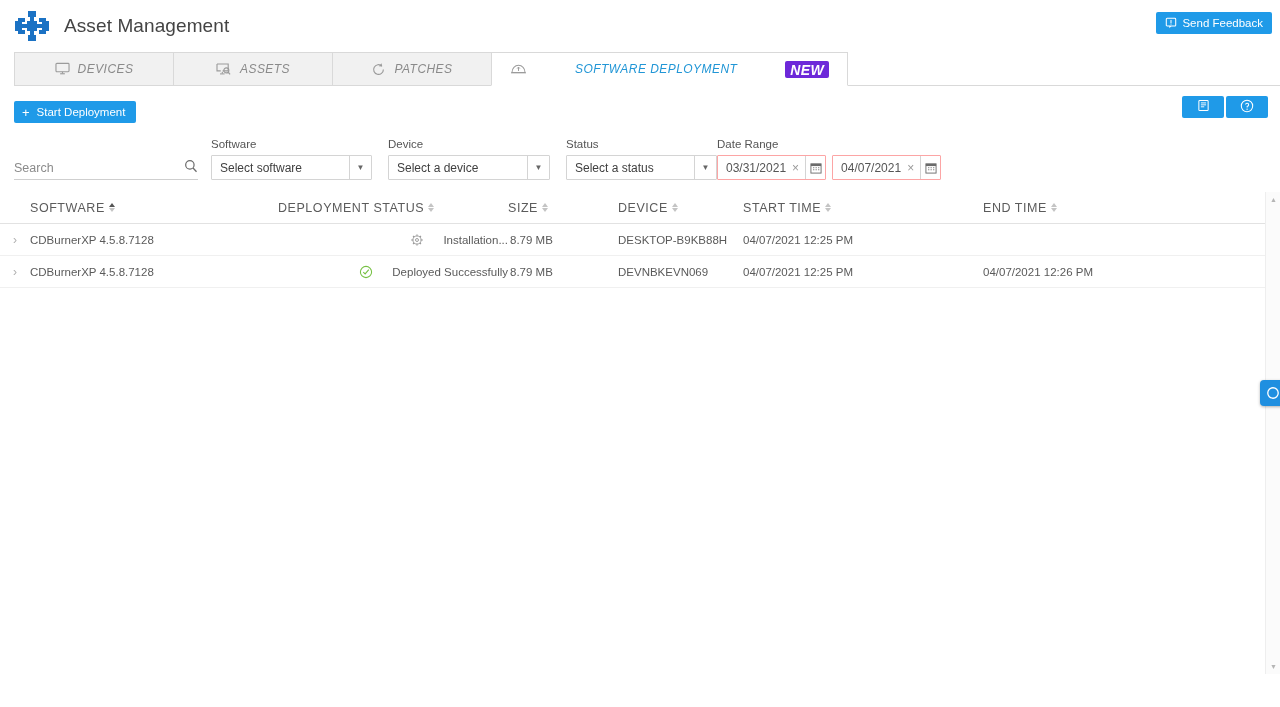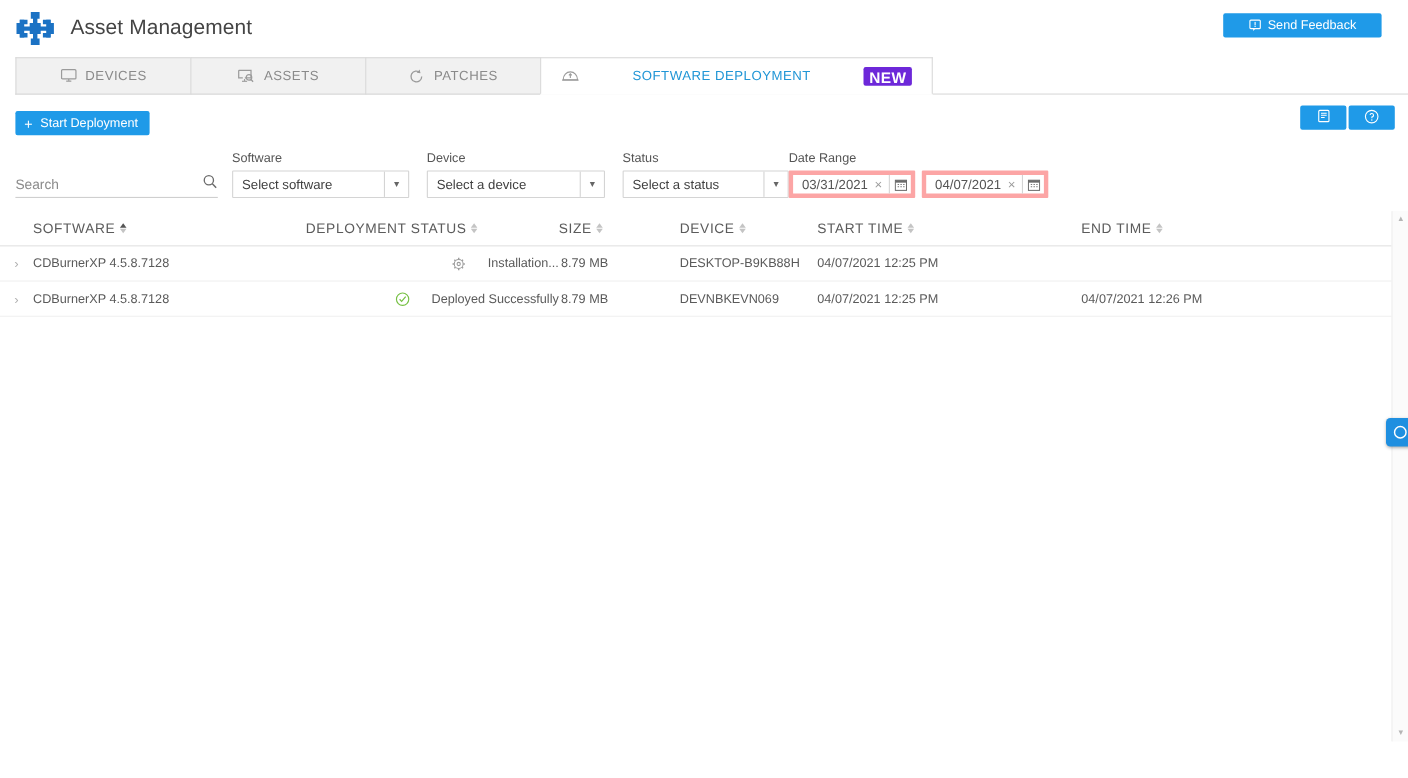--- a/index.html
+++ b/index.html
@@ -29,31 +29,31 @@
     margin-right: 14px;
   }
   .app-title {
     font-size: 19px;
     color: #444444;
     font-weight: 400;
     letter-spacing: .1px;
   }
   .send-feedback {
     position: absolute;
-    right: 24px; top: 12px;
+    right: 8px; top: 12px;
     height: 22px;
     background: #1f9ae8;
     color: #ffffff;
     font-size: 11.5px;
     border: none;
     border-radius: 2px;
     display: flex;
     align-items: center;
     gap: 5px;
-    padding: 0 23px;
+    padding: 0 9px;
     cursor: pointer;
     white-space: nowrap;
   }
   .send-feedback svg { display:block; }
 
   
   .tabbar {
     position: relative;
     height: 34px;
     display: flex;
@@ -78,20 +78,21 @@
     justify-content: center;
     gap: 8px;
     font-size: 12px;
     letter-spacing: .45px;
     color: #8a8a8a;
     background: #f1f1f1;
     border: 1px solid #d9d9d9;
     border-right: none;
     cursor: pointer;
     user-select: none;
+    font-style: italic;
   }
   .tab:last-of-type { border-right: 1px solid #d9d9d9; }
   .tab.active {
     background: #ffffff;
     color: #2196d6;
     border-bottom-color: #ffffff;
     min-width: 215px;
     gap: 48px;
   }
   .tab .tab-ico { display: flex; align-items: center; }
@@ -210,21 +211,21 @@
     cursor: pointer;
   }
   .fg-software { width: 161px; margin-right: 16px; }
   .fg-device   { width: 162px; margin-right: 16px; }
   .fg-status   { width: 151px; }
 
   .date-row { display: flex; gap: 6px; }
   .date-box {
     display: flex;
     height: 25px;
-    border: 4px solid #fca5a5;
+    border: 1px solid #fca5a5;
     background: #fff;
     align-items: center;
     border-radius: 1px;
   }
   .date-val {
     font-size: 12px;
     color: #555;
     padding: 0 6px 0 8px;
     white-space: nowrap;
   }

